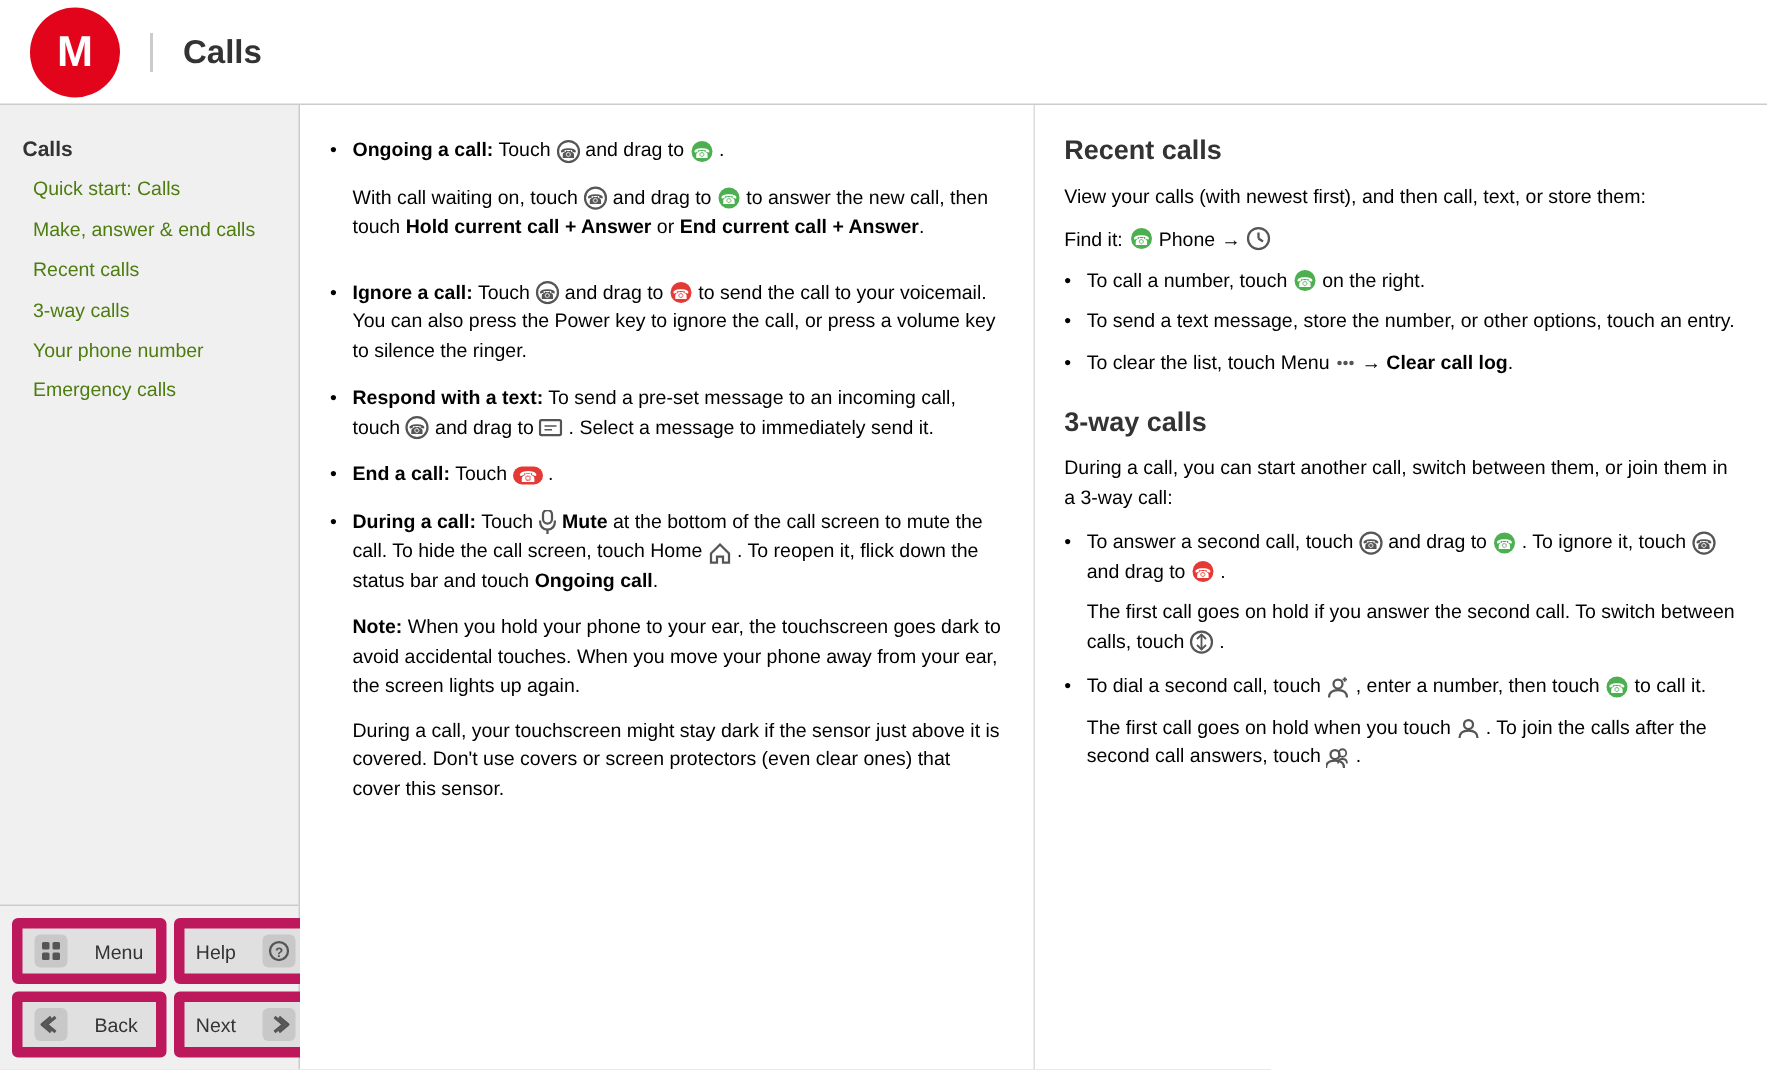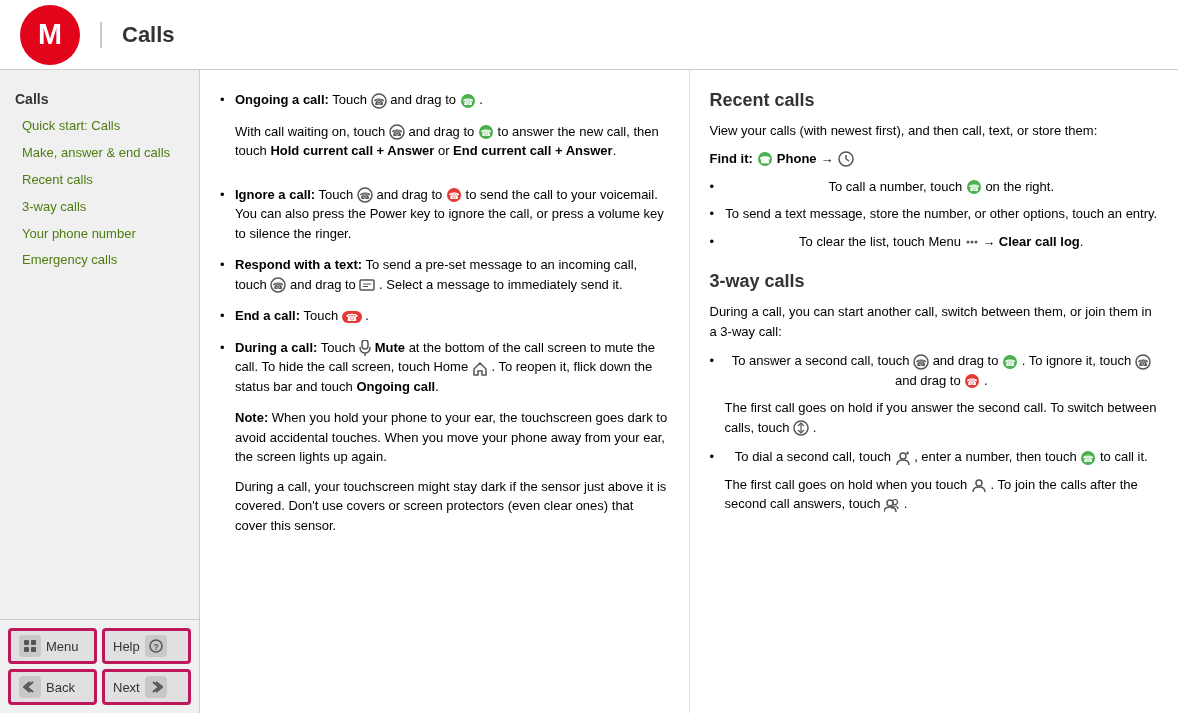--- a/index.html
+++ b/index.html
@@ -92,24 +92,24 @@
     .bottom-nav {
       border-top: 1px solid #ccc;
       padding: 8px;
       display: grid;
       grid-template-columns: 1fr 1fr;
       gap: 5px;
     }
     .nav-btn {
       display: flex;
       align-items: center;
-      gap: 5px;
+      gap: 18px;
       padding: 4px 8px;
       background: #e0e0e0;
-      border: 3px solid #be185d;
+      border: 7px solid #be185d;
       border-radius: 4px;
       cursor: pointer;
       font-size: 13px;
       color: #333;
     }
     .nav-btn .btn-icon {
       width: 22px;
       height: 22px;
       background: #c8c8c8;
       border-radius: 4px;
@@ -164,34 +164,33 @@
     }
     .bold-term {
       font-weight: bold;
     }
 
     .sub-bullet {
       margin-bottom: 8px;
       padding-left: 15px;
       position: relative;
       line-height: 1.5;
-      text-align: center;
     }
     .sub-bullet::before {
       content: '•';
       position: absolute;
       left: 0;
     }
 
     .find-it-line {
       display: flex;
-      align-items: flex-start;
+      align-items: flex-end;
       gap: 4px;
       margin-bottom: 10px;
-      font-weight: bold;
+      font-weight: normal;
     }
   </style>
 </head>
 <body>
 
 <div class="header">
   <div class="motorola-logo">
     <svg viewBox="0 0 100 100" xmlns="http://www.w3.org/2000/svg">
       <text x="50" y="72" font-size="72" text-anchor="middle" fill="white" font-family="Arial" font-weight="bold">M</text>
     </svg>

